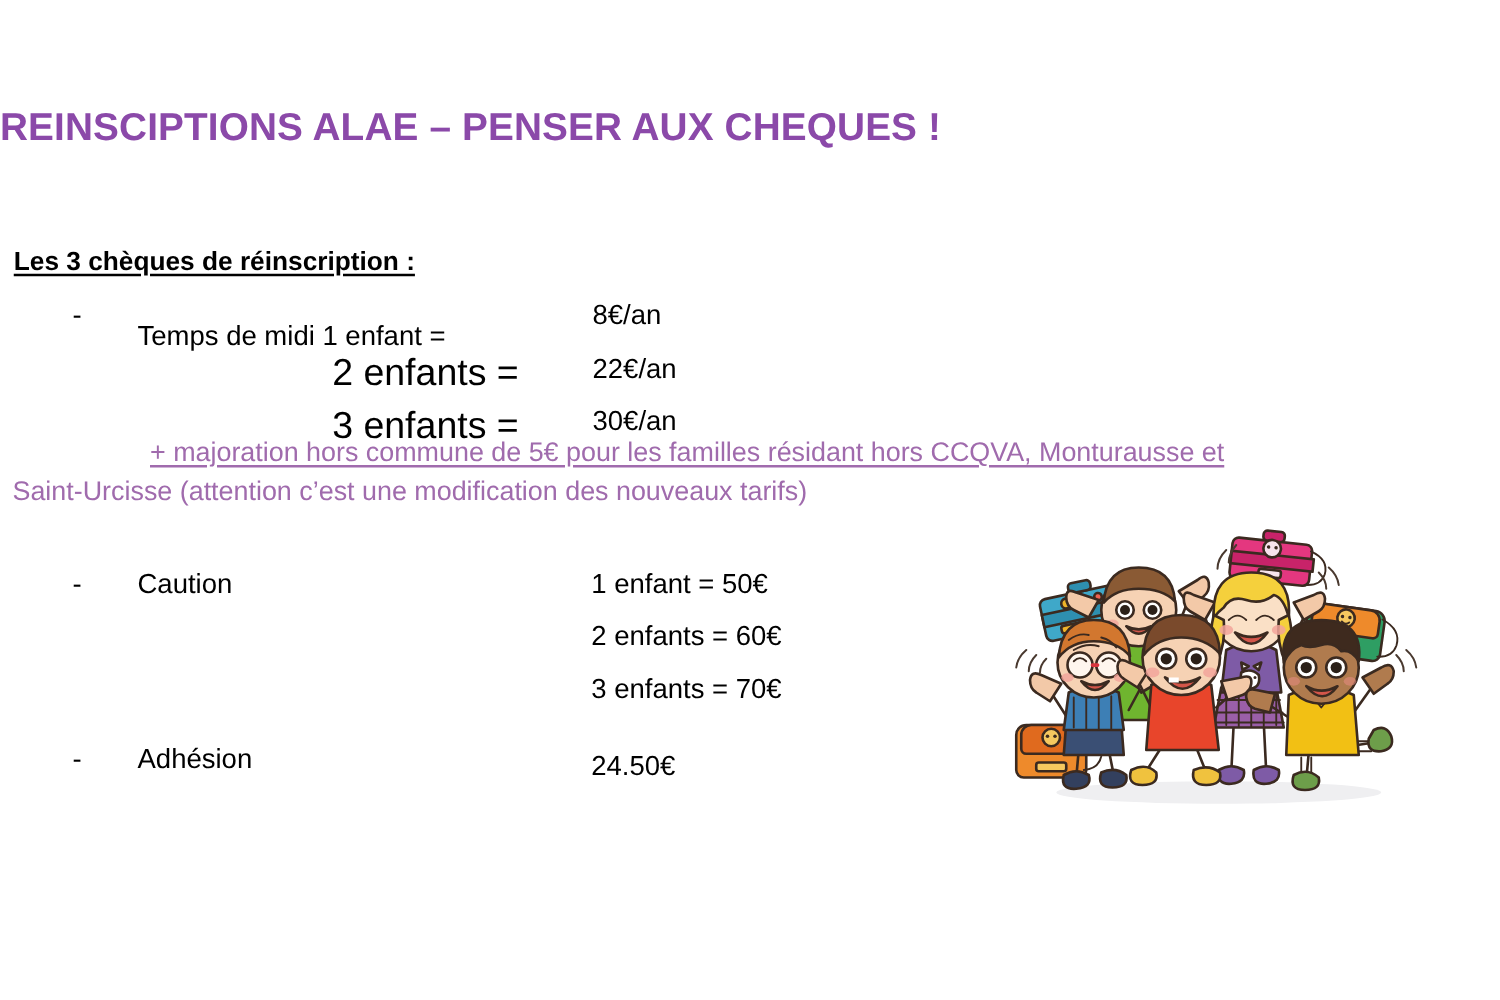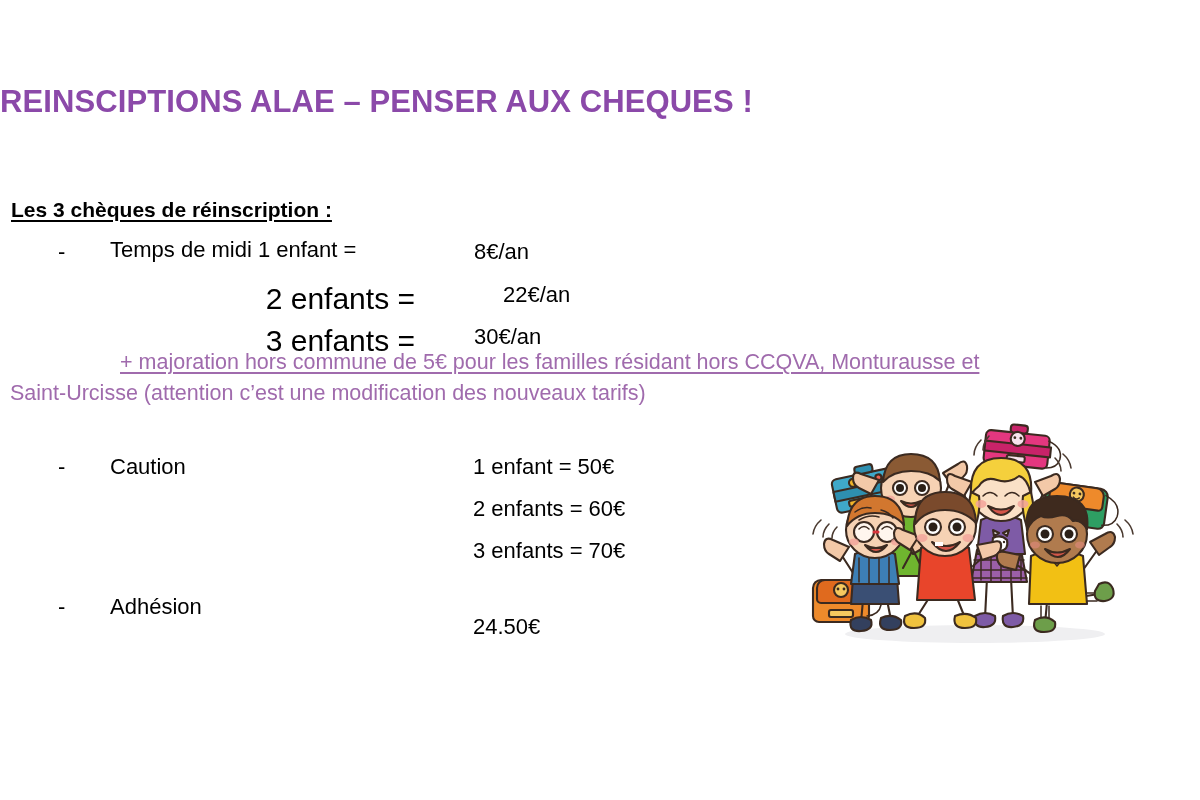--- a/index.html
+++ b/index.html
@@ -104,38 +104,38 @@
 </head>
 <body>
 
 <div id="doc-title">REINSCIPTIONS ALAE – PENSER AUX CHEQUES !</div>
 
 <div id="body-block">
 
   <div class="section-heading">Les 3 chèques de réinscription :</div>
 
   <span class="dash" style="top:43px; left:58px;">-</span>
-  <span class="label-col" style="top:41px; left:110px;">Temps de midi 1 enfant =</span>
+  <span class="label-col" style="top:60px; left:110px;">Temps de midi 1 enfant =</span>
   <span class="price-col" style="top:43px; left:474px;">8€/an</span>
 
   <span class="count-col" style="top:86px; left:185px;">2 enfants =</span>
-  <span class="price-col" style="top:86px; left:474px;margin-left:29px;">22€/an</span>
+  <span class="price-col" style="top:86px; left:474px;">22€/an</span>
 
   <span class="count-col" style="top:128px; left:185px;text-align:right;">3 enfants =</span>
   <span class="price-col" style="top:128px; left:474px;">30€/an</span>
 
   <span class="dash" style="top:258px; left:58px;">-</span>
   <span class="label-col" style="top:258px; left:110px;">Caution</span>
   <span class="price-col" style="top:258px; left:473px;">1 enfant = 50€</span>
   <span class="price-col" style="top:300px; left:473px;">2 enfants = 60€</span>
   <span class="price-col" style="top:342px; left:473px;">3 enfants = 70€</span>
 
   <span class="dash" style="top:398px; left:58px;">-</span>
   <span class="label-col" style="top:398px; left:110px;">Adhésion</span>
-  <span class="price-col" style="top:418px; left:473px;text-align:right;">24.50€</span>
+  <span class="price-col" style="top:404px; left:473px;text-align:right;">24.50€</span>
 
 </div>
 
 <div id="note-block">
   <div id="note-line-1">+ majoration hors commune de 5€ pour les familles résidant hors CCQVA, Monturausse et</div>
   <div id="note-line-2">Saint-Urcisse (attention c’est une modification des nouveaux tarifs)</div>
 </div>
 
 <div id="clipart">
 <svg viewBox="0 0 370 245" xmlns="http://www.w3.org/2000/svg">

